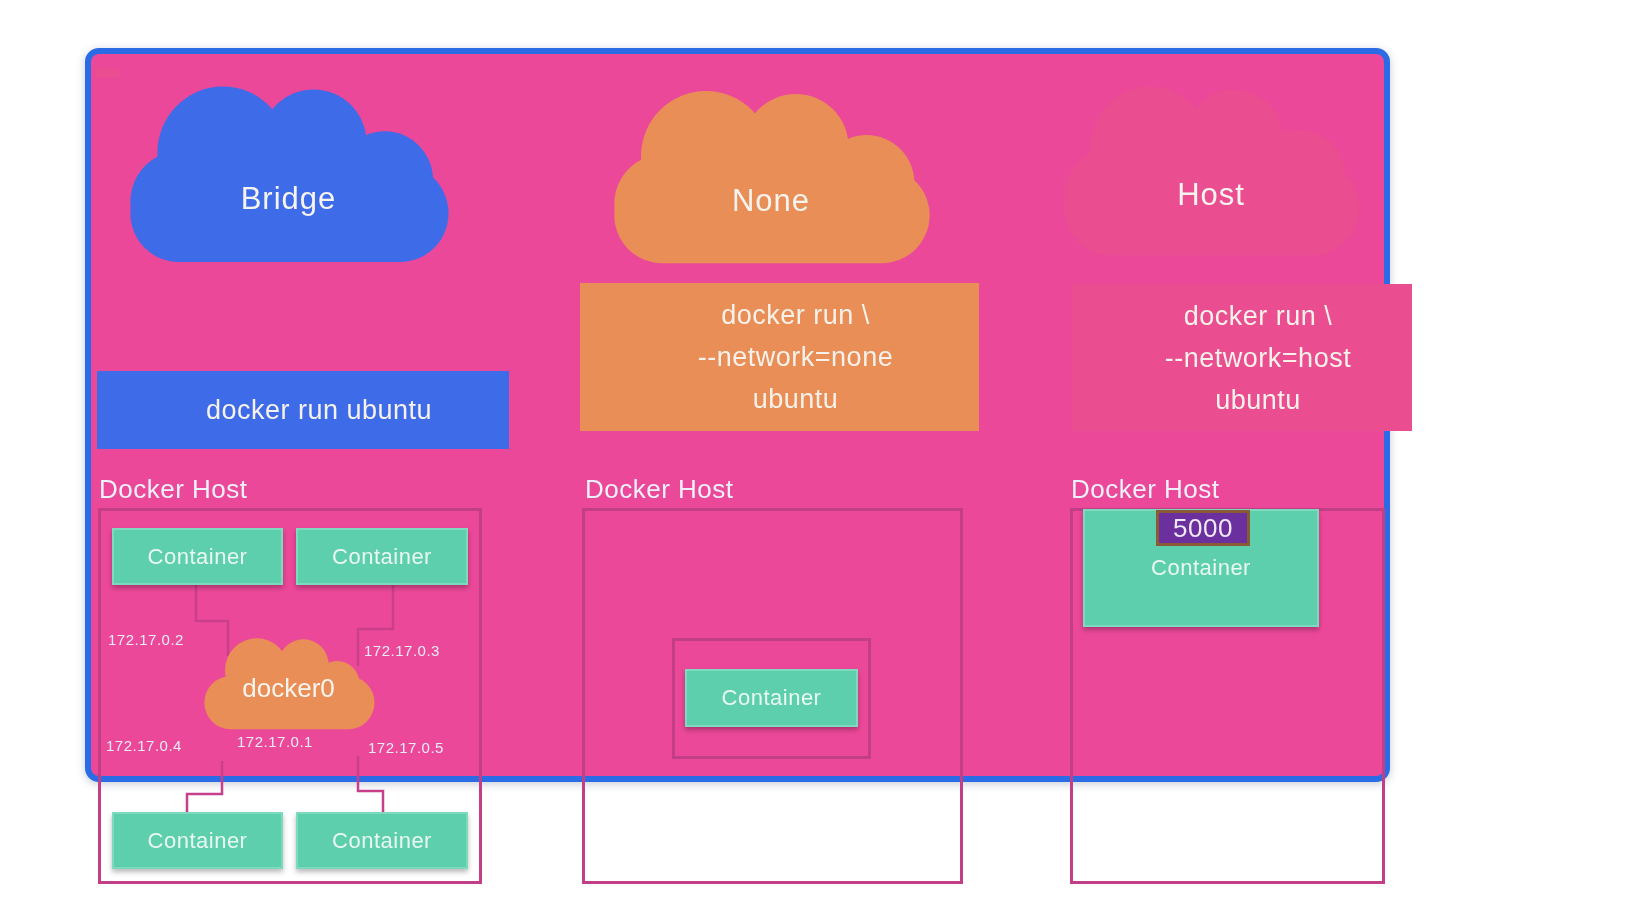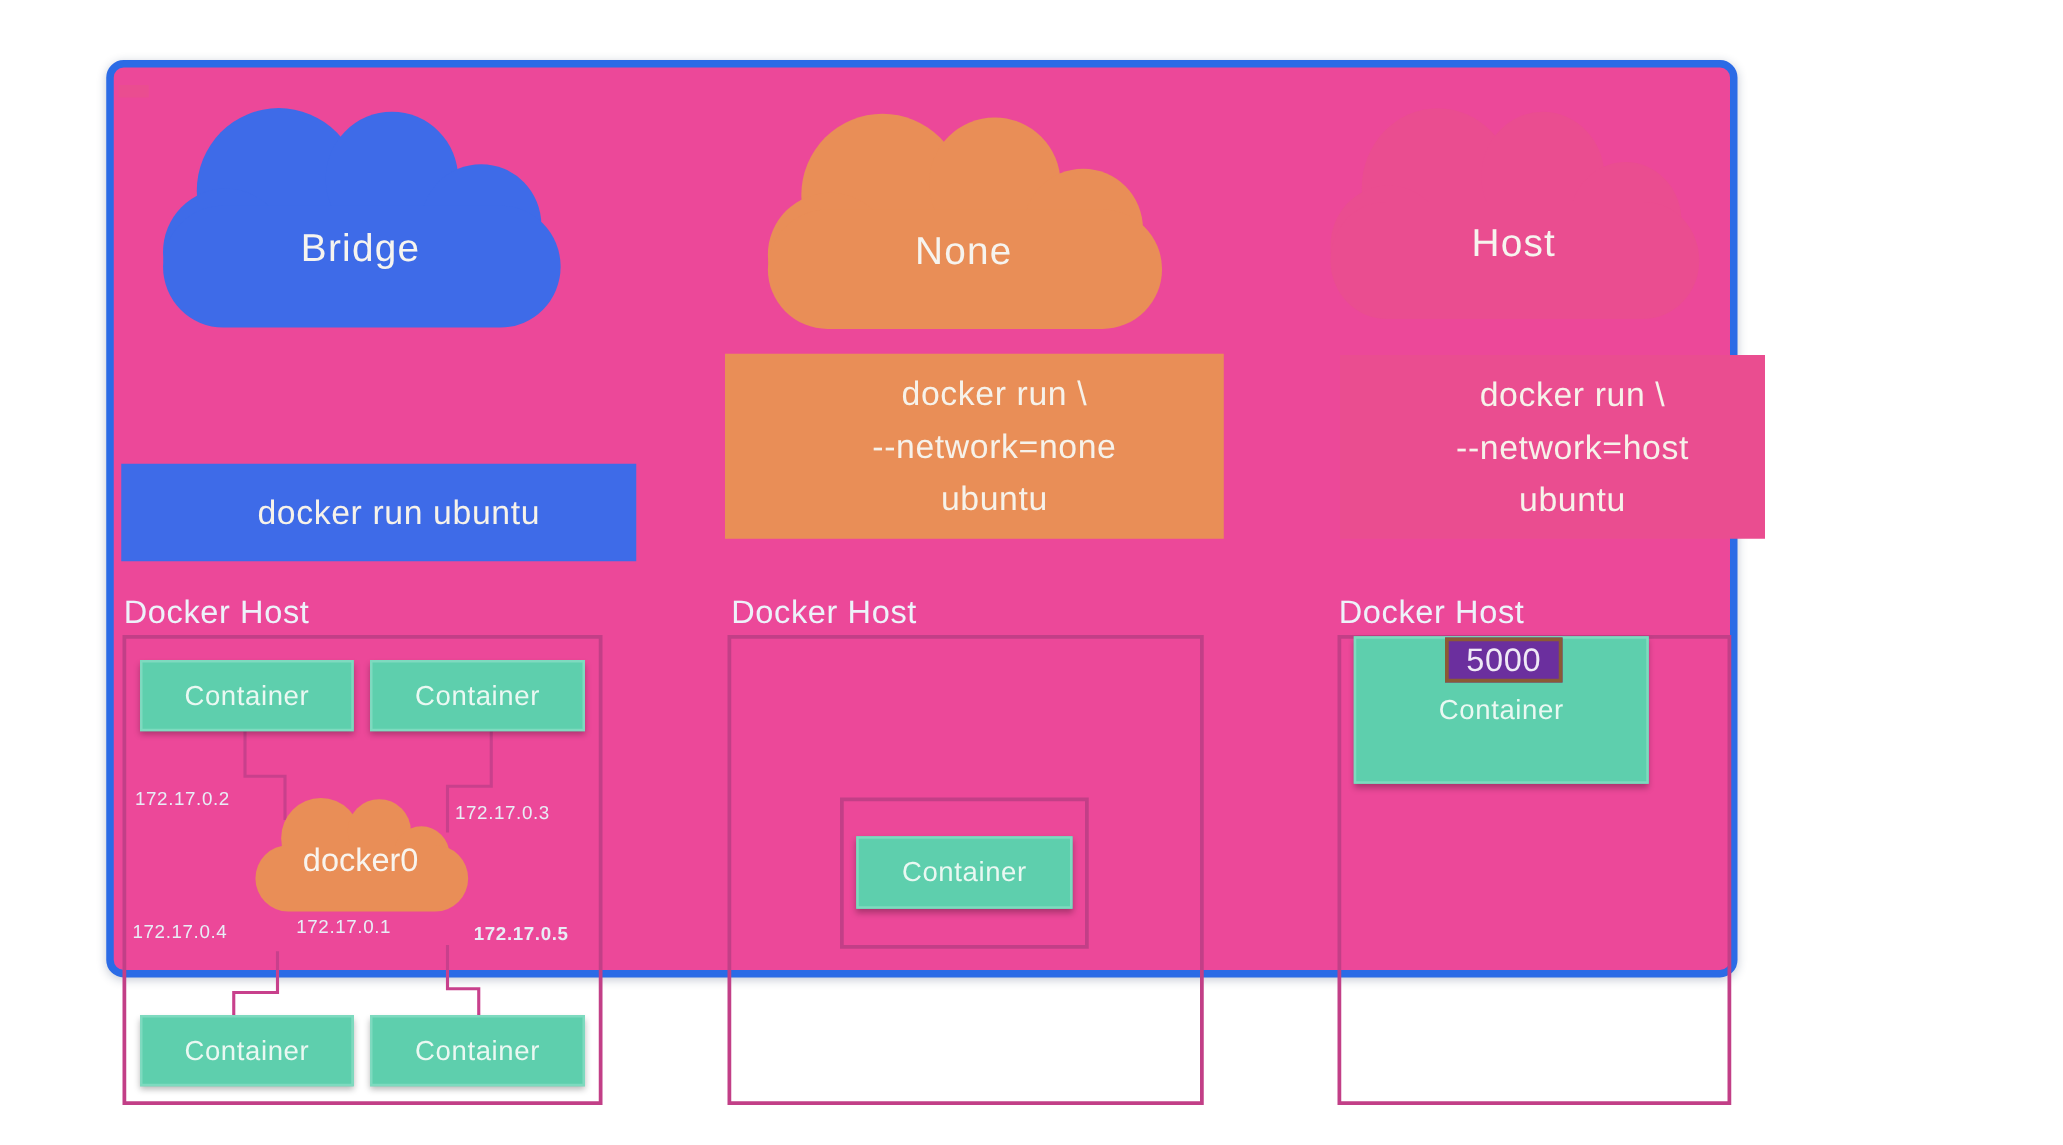--- a/index.html
+++ b/index.html
@@ -90,21 +90,21 @@
           <circle cx="152" cy="60" r="24"></circle>
             <rect x="10" y="52" width="182" height="56" rx="28"></rect>
         </svg>
         <div class="docker0-label">docker0</div>
       </div>
 
       <div class="ip" style="left:7px;top:120px;">172.17.0.2</div>
       <div class="ip" style="left:263px;top:131px;">172.17.0.3</div>
       <div class="ip" style="left:5px;top:226px;">172.17.0.4</div>
       <div class="ip" style="left:136px;top:222px;">172.17.0.1</div>
-      <div class="ip" style="left:278px;top:228px;font-weight:bold;">172.17.0.5</div>
+      <div class="ip" style="left:267px;top:228px;">172.17.0.5</div>
 
       <div class="ctr" style="left:11px;top:301px;width:171px;height:57px;">
         <span>Container</span>
       </div>
       <div class="ctr" style="left:195px;top:301px;width:172px;height:57px;">
         <span>Container</span>
       </div>
     </div>
 
     <div class="cloud cloud-fill-orange" style="left:508px;top:16px;width:344px;height:196px;">

